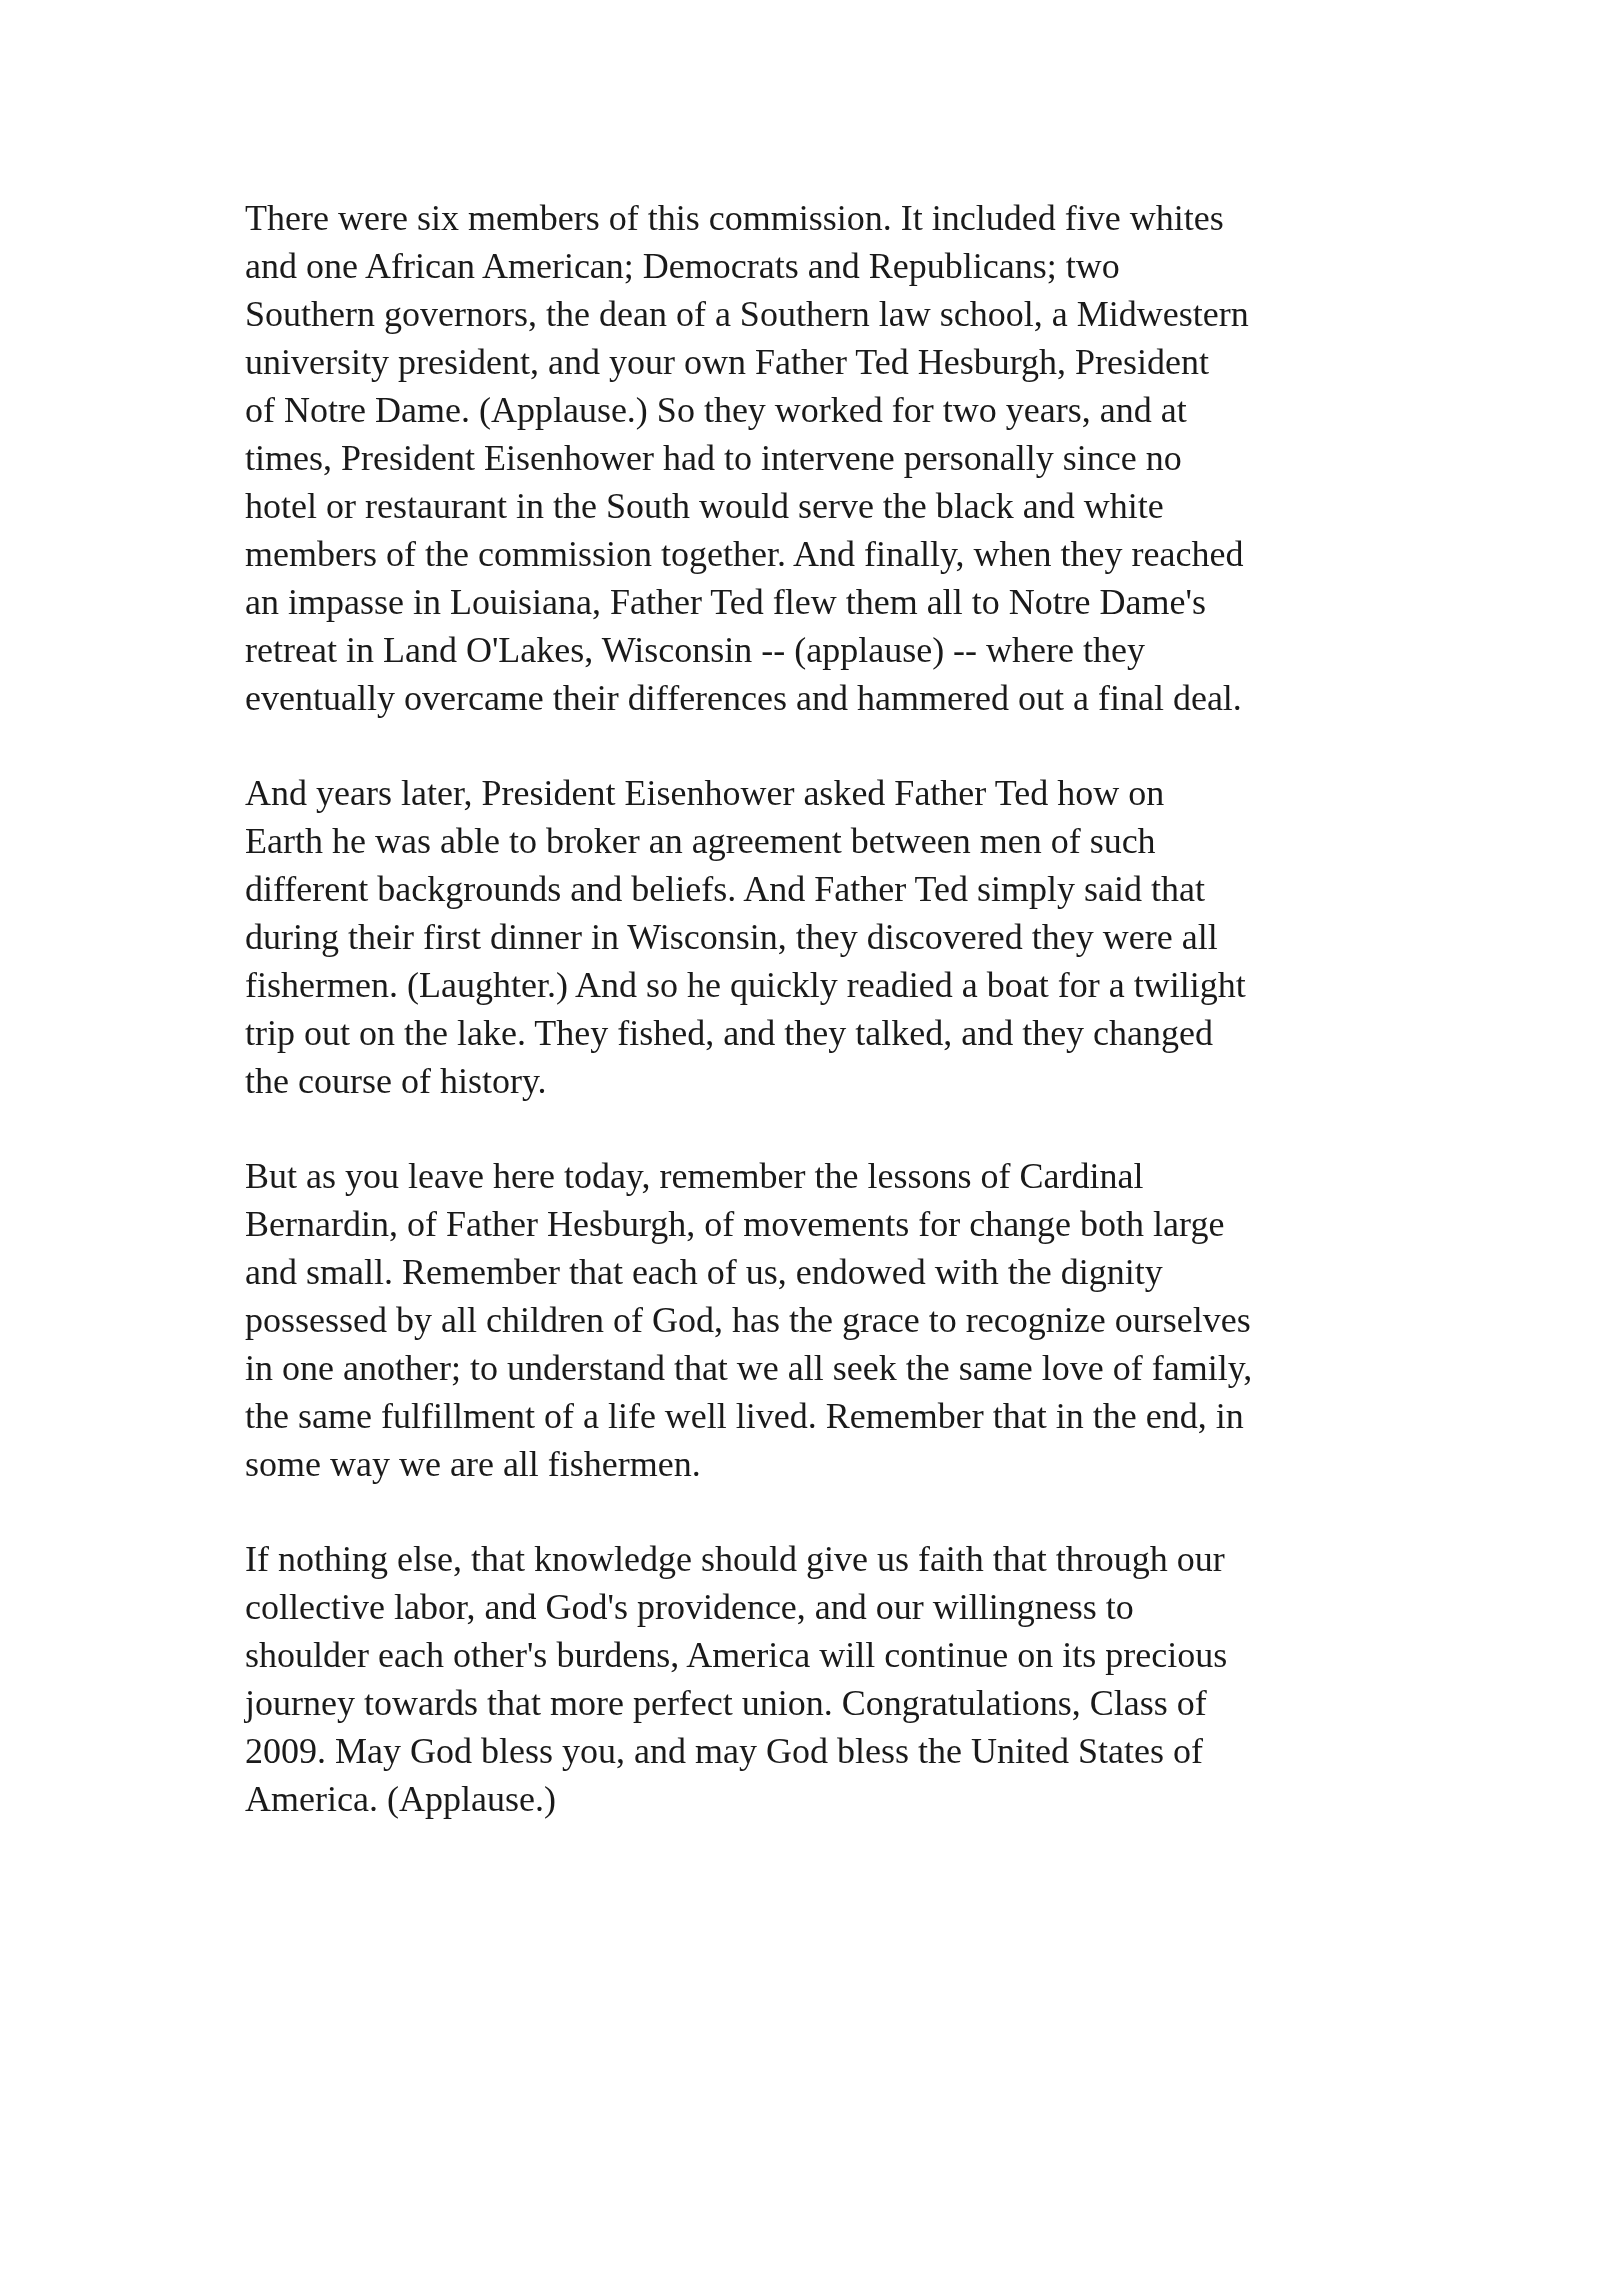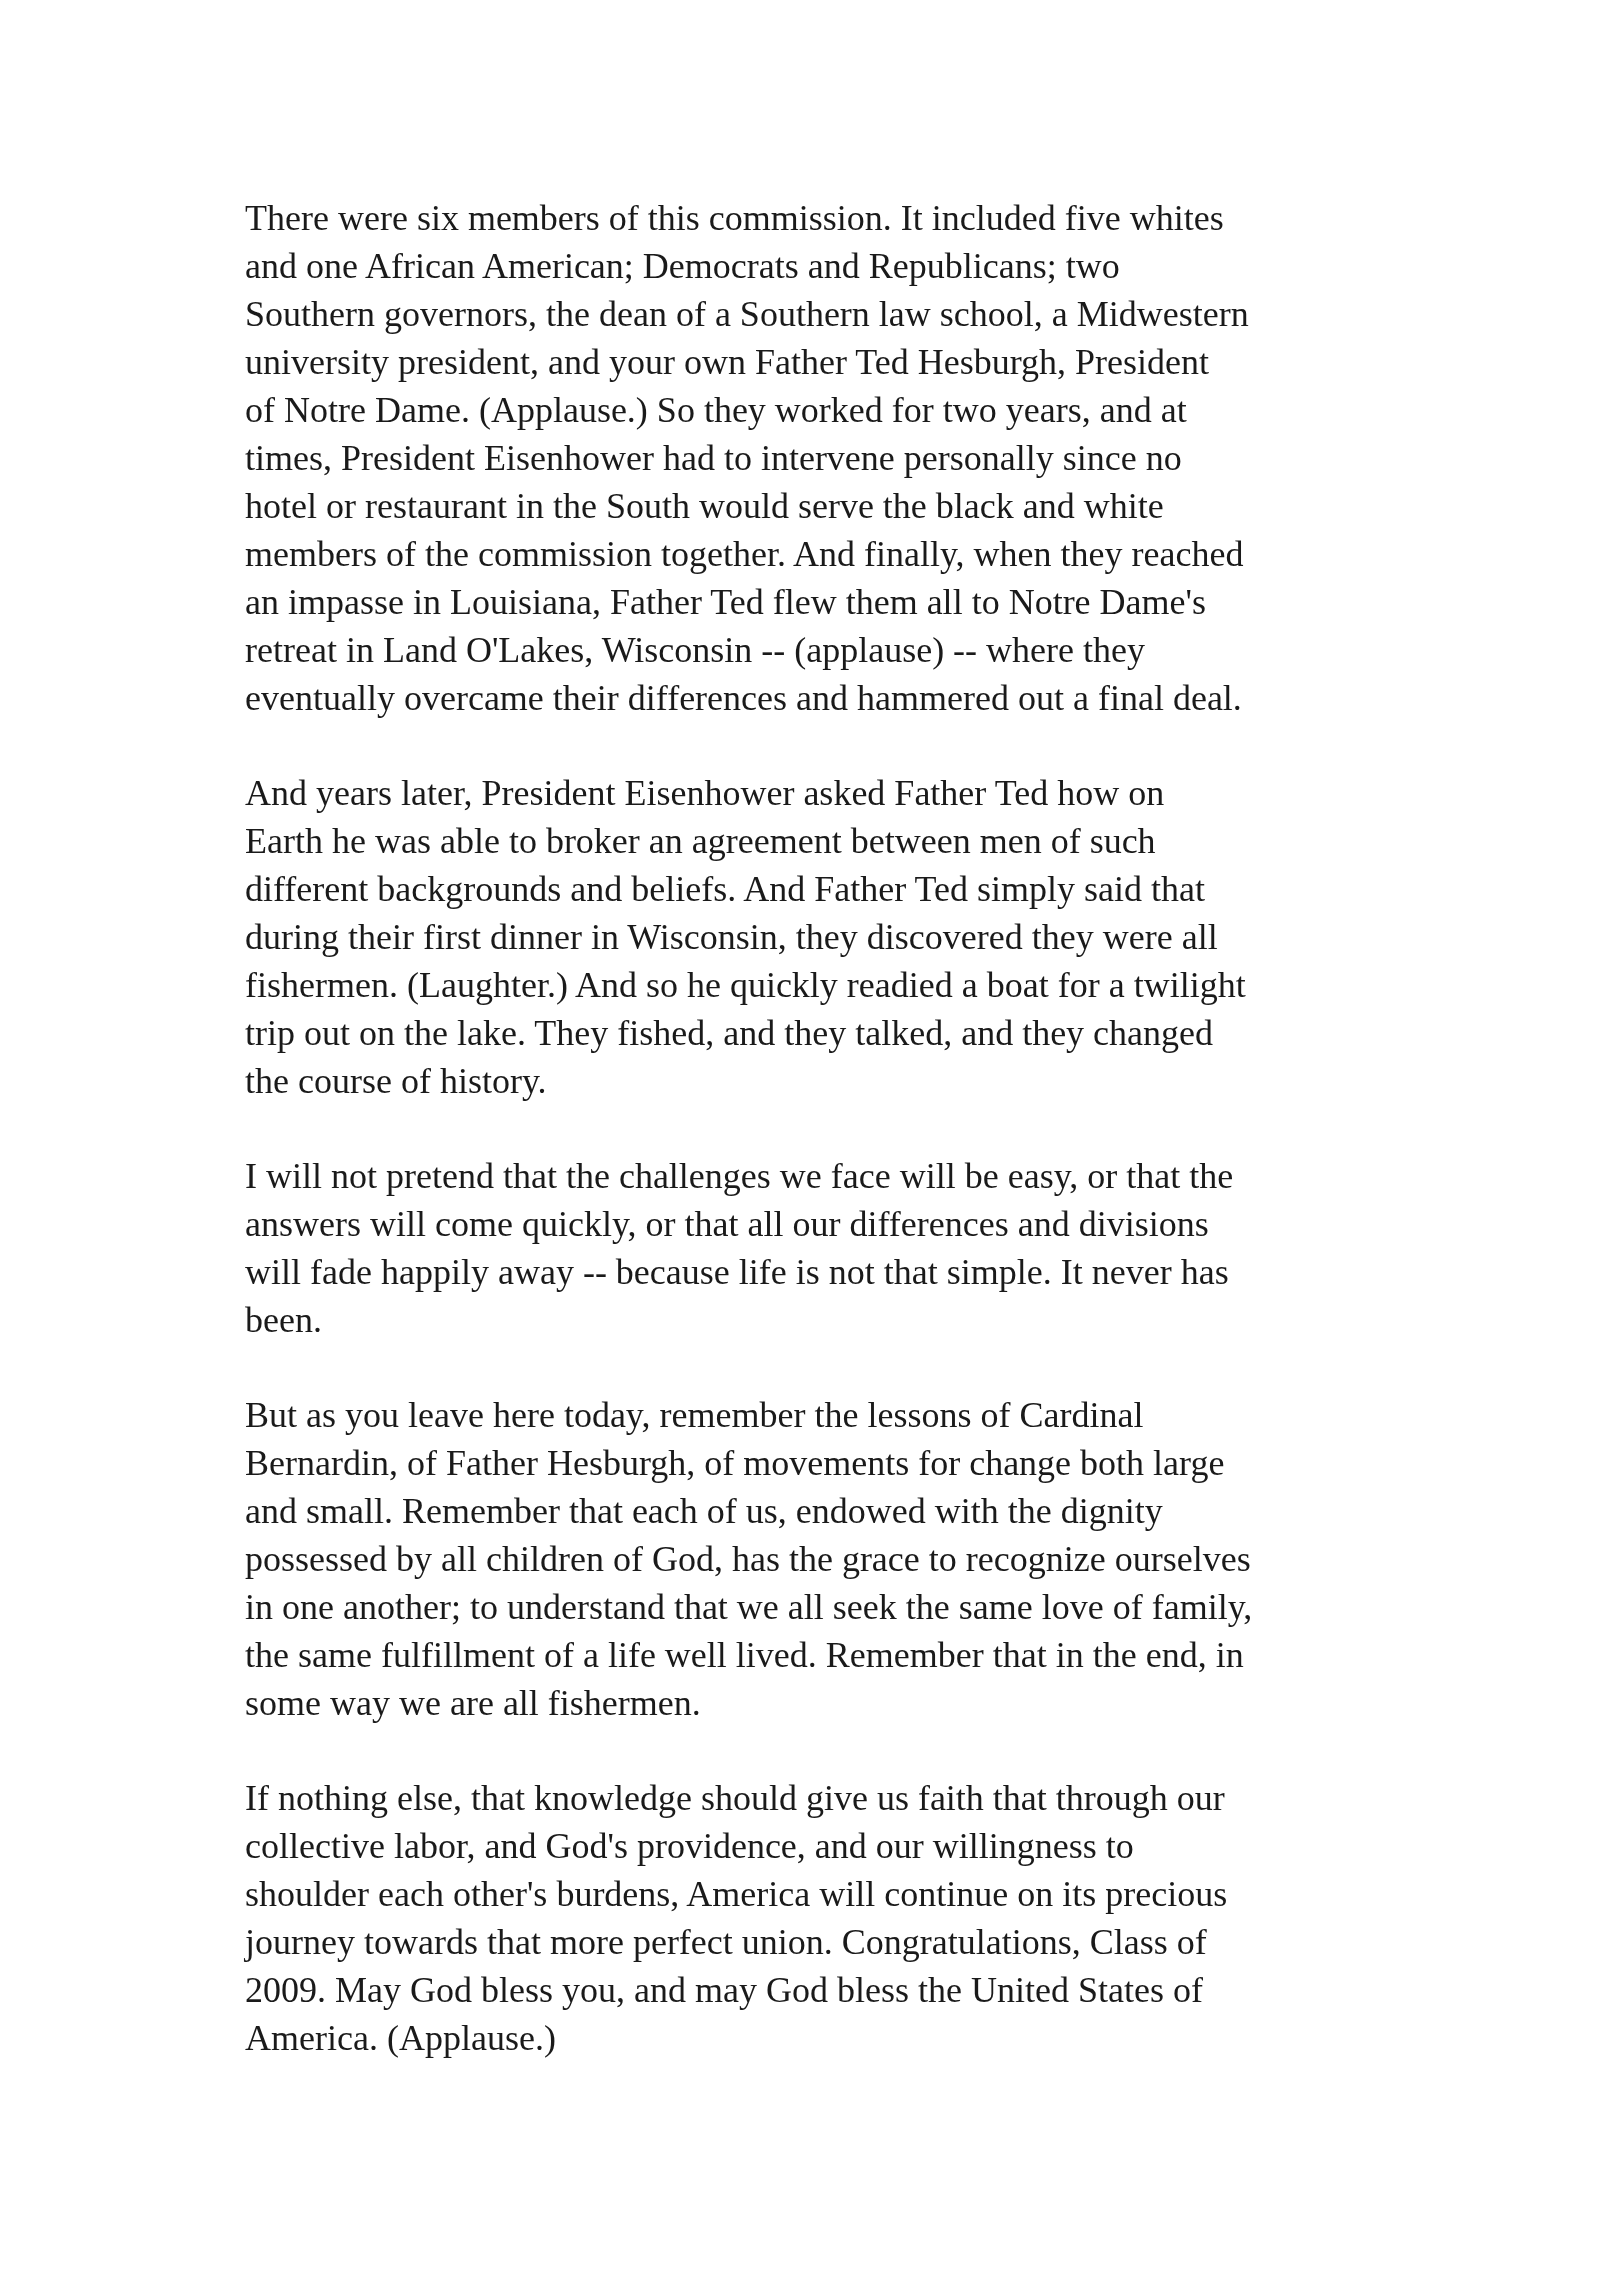--- a/index.html
+++ b/index.html
@@ -50,24 +50,20 @@
 an impasse in Louisiana, Father Ted flew them all to Notre Dame's
 retreat in Land O'Lakes, Wisconsin -- (applause) -- where they
 eventually overcame their differences and hammered out a final deal.</p>
     <p class="para">And years later, President Eisenhower asked Father Ted how on
 Earth he was able to broker an agreement between men of such
 different backgrounds and beliefs. And Father Ted simply said that
 during their first dinner in Wisconsin, they discovered they were all
 fishermen. (Laughter.) And so he quickly readied a boat for a twilight
 trip out on the lake. They fished, and they talked, and they changed
 the course of history.</p>
-    <p class="para">I will not pretend that the challenges we face will be easy, or that the
-answers will come quickly, or that all our differences and divisions
-will fade happily away -- because life is not that simple. It never has
-been.</p>
     <p class="para">But as you leave here today, remember the lessons of Cardinal
 Bernardin, of Father Hesburgh, of movements for change both large
 and small. Remember that each of us, endowed with the dignity
 possessed by all children of God, has the grace to recognize ourselves
 in one another; to understand that we all seek the same love of family,
 the same fulfillment of a life well lived. Remember that in the end, in
 some way we are all fishermen.</p>
     <p class="para">If nothing else, that knowledge should give us faith that through our
 collective labor, and God's providence, and our willingness to
 shoulder each other's burdens, America will continue on its precious

